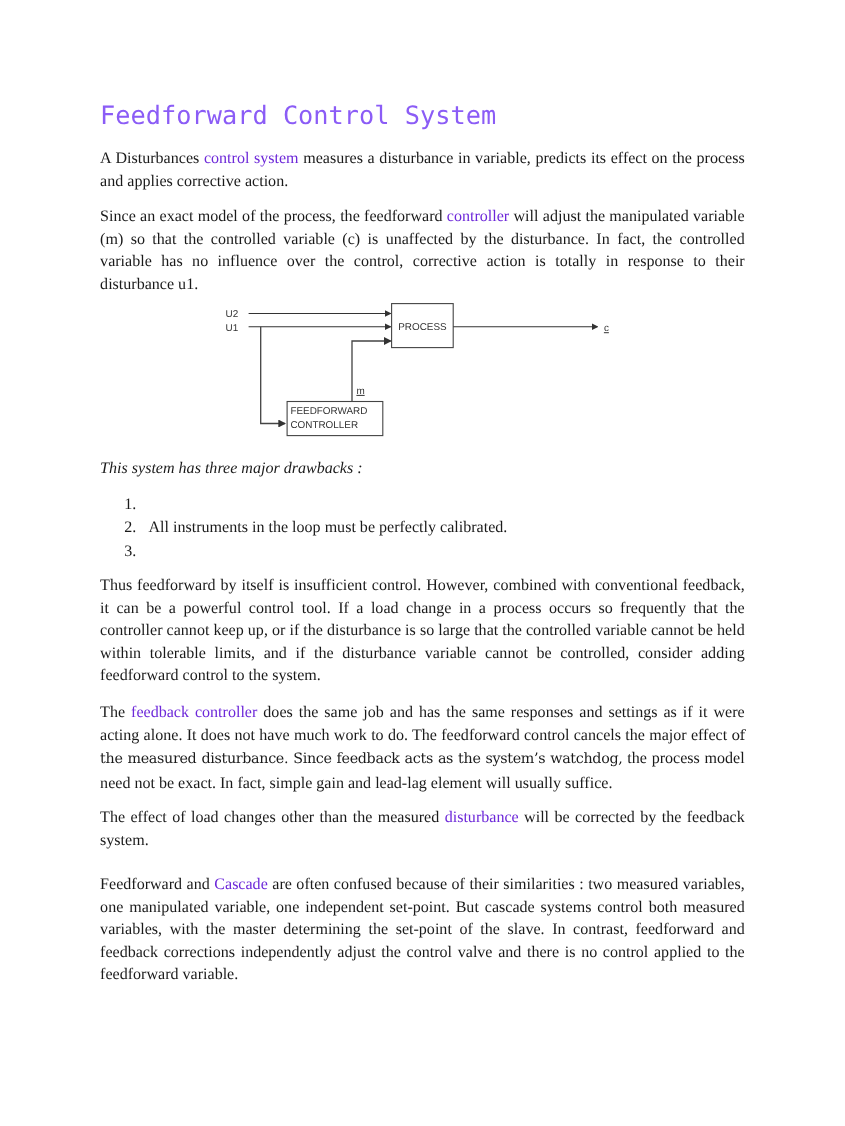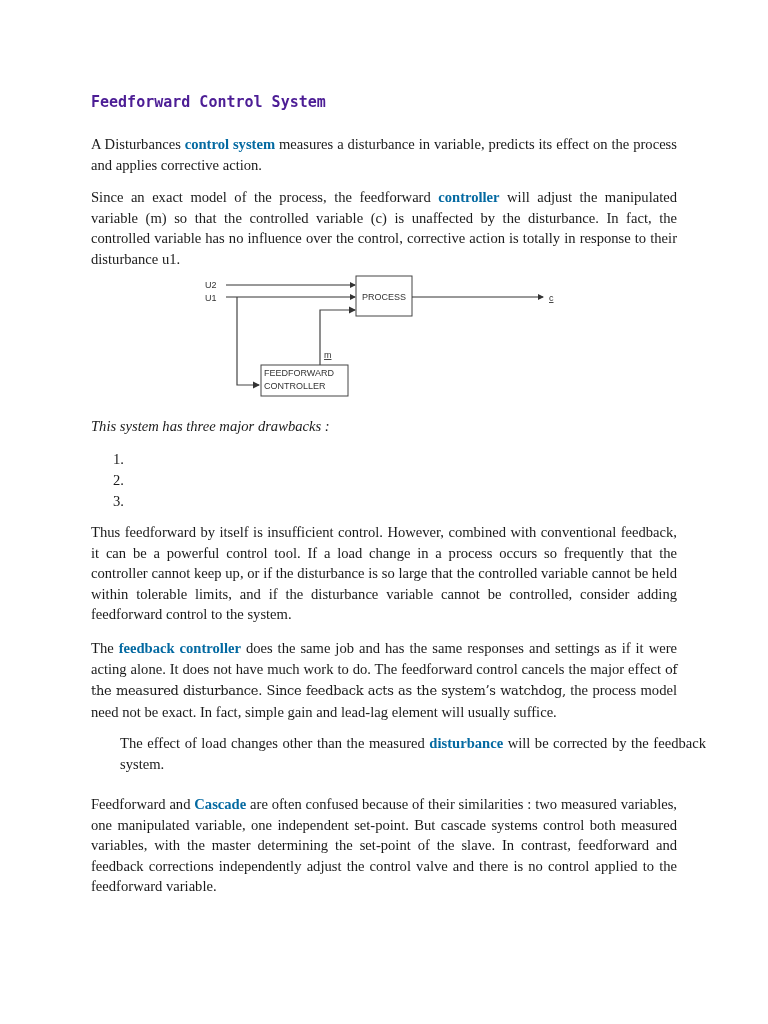--- a/index.html
+++ b/index.html
@@ -3,27 +3,27 @@
   <meta charset="utf-8">
   <style>
     html, body { margin: 0; padding: 0; }
     body {
       width: 768px; height: 1024px; background: #ffffff; position: relative; overflow: hidden;
       font-family: "Liberation Serif", serif; color: #1a1a1a;
     }
     .title {
       position: absolute; left: 91px; top: 93px;
       font-family: "DejaVu Sans Mono", "Liberation Mono", monospace;
-      font-size: 15px; font-weight: bold; color: #4c1d95; letter-spacing: 0px; margin: 0;
+      font-size: 23px; font-weight: normal; color: #8b5cf6; letter-spacing: 0px; margin: 0;
     }
     .para {
       position: absolute; left: 91px; width: 586px;
       font-size: 14.6px; line-height: 20.6px; text-align: justify; margin: 0;
     }
-    .link { color: #0369a1; font-weight: bold; }
+    .link { color: #6d28d9; }
     .mono-ish { font-family: "DejaVu Serif", serif; font-size: 13px; letter-spacing: -0.3px; }
     ol.drawbacks {
       position: absolute; left: 91px; top: 449px; width: 586px; margin: 0; padding: 0; list-style: none;
       font-size: 14.6px; line-height: 21px;
     }
     ol.drawbacks li { display: flex; }
     ol.drawbacks .num { width: 22px; margin-left: 22px; }
     .diagram { position: absolute; left: 195px; top: 270px; width: 380px; height: 130px; }
     .diagram text { font-family: "Liberation Sans", sans-serif; fill: #333; }
   </style>
@@ -61,25 +61,26 @@
 </div>
 
 <p class="para" style="top:416px;font-style:italic;">This system has three major drawbacks :</p>
 
 <ol class="drawbacks">
   <li>
       <span class="num">1.</span>
     </li>
   <li>
       <span class="num">2.</span>
+      <span>All instruments in the loop must be perfectly calibrated.</span>
     </li>
   <li>
       <span class="num">3.</span>
     </li>
 </ol>
 
 <p class="para" style="top:522px;">Thus feedforward by itself is insufficient control. However, combined with conventional feedback, it can be a powerful control tool. If a load change in a process occurs so frequently that the controller cannot keep up, or if the disturbance is so large that the controlled variable cannot be held within tolerable limits, and if the disturbance variable cannot be controlled, consider adding feedforward control to the system.</p>
 
 <p class="para" style="top:638px;"><span>The </span><a class="link">feedback controller</a><span> does the same job and has the same responses and settings as if it were acting alone. It does not have much work to do. The feedforward control cancels the major effect </span><span class="mono-ish">of the measured disturbance. Since feedback acts as the system’s watchdog,</span><span>  the process model need not be exact. In fact, simple gain and lead-lag element will usually suffice.</span></p>
 
-<p class="para" style="top:733px;margin-left:29px;"><span>The effect of load changes other than the measured </span><a class="link">disturbance</a><span> will be corrected by the feedback system.</span></p>
+<p class="para" style="top:733px;"><span>The effect of load changes other than the measured </span><a class="link">disturbance</a><span> will be corrected by the feedback system.</span></p>
 
 <p class="para" style="top:794px;"><span>Feedforward and </span><a class="link">Cascade</a><span> are often confused because of their similarities : two measured variables, one manipulated variable, one independent set-point. But cascade systems control both measured variables, with the master determining the set-point of the slave. In contrast, feedforward and feedback corrections independently adjust the control valve and there is no control applied to the feedforward variable.</span></p>
 
 </body></html>

